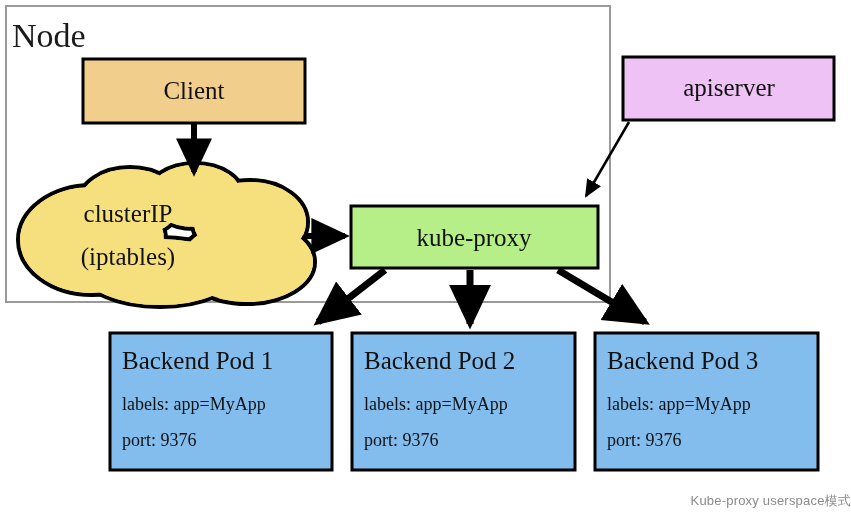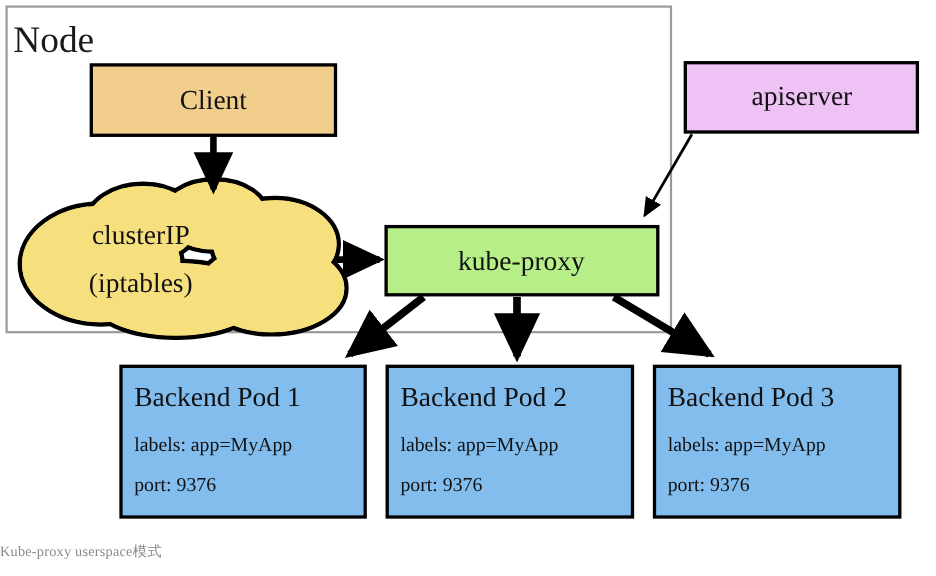--- a/index.html
+++ b/index.html
@@ -49,22 +49,22 @@
   .cloud-line {
     font-size: 25px;
     text-anchor: middle;
     fill: #111111;
   }
   .caption {
     position: absolute;
     left: 0;
     top: 492px;
     width: 851px;
-    text-align: left;
-    font-family: Liberation Serif, serif;
+    text-align: right;
+    font-family: Liberation Sans, sans-serif;
     font-size: 13px;
     color: #8a8a8a;
     letter-spacing: 0.2px;
   }
 </style>
 </head>
 <body>
 
 <div id="canvas">
 

